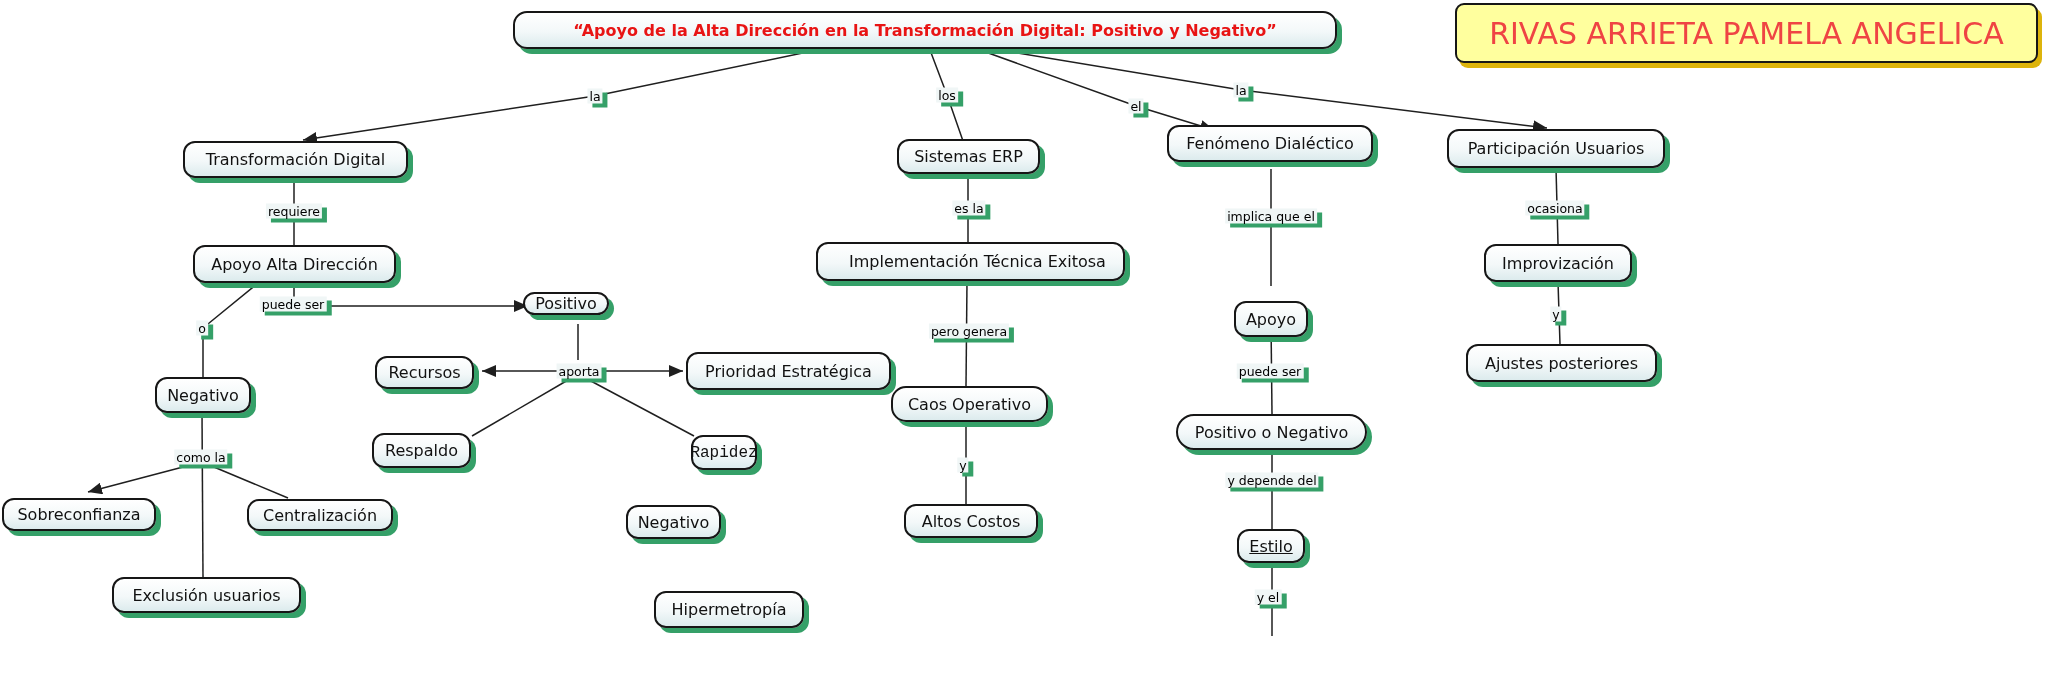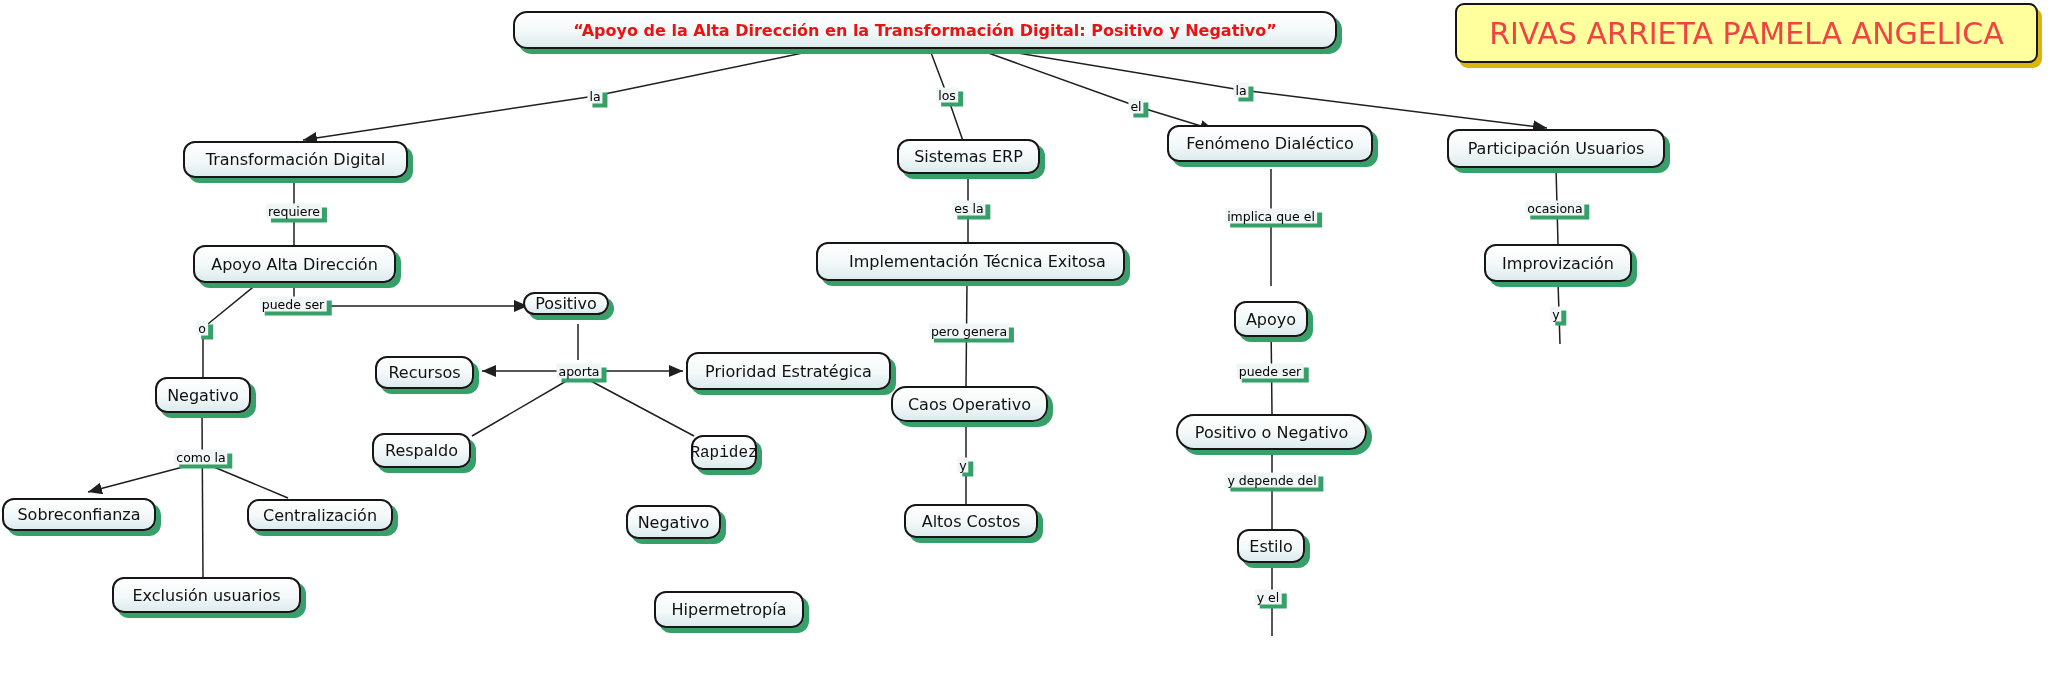--- a/index.html
+++ b/index.html
@@ -134,16 +134,17 @@
     <div class="node" style="left: 686px; top: 352px; width: 205px; height: 38px;">Prioridad Estratégica</div>
     <div class="node" style="left: 626px; top: 505px; width: 95px; height: 34px;">Negativo</div>
     <div class="node" style="left: 654px; top: 591px; width: 150px; height: 37px;">Hipermetropía</div>
     <div class="node" style="left: 897px; top: 139px; width: 143px; height: 35px;">Sistemas ERP</div>
     <div class="node" style="left: 816px; top: 242px; width: 309px; height: 39px; padding-left: 20px;">Implementación Técnica Exitosa</div>
     <div class="node" style="left: 891px; top: 386px; width: 157px; height: 36px; border-radius: 15px;">Caos Operativo</div>
     <div class="node" style="left: 904px; top: 504px; width: 134px; height: 34px;">Altos Costos</div>
     <div class="node" style="left: 1167px; top: 125px; width: 206px; height: 37px;">Fenómeno Dialéctico</div>
     <div class="node" style="left: 1234px; top: 286px; width: 74px; height: 36px; margin-top: 15px;">Apoyo</div>
     <div class="node" style="left: 1176px; top: 414px; width: 191px; height: 36px; border-radius: 18px;">Positivo o Negativo</div>
-    <div class="node" style="left: 1237px; top: 529px; width: 68px; height: 34px;">Estilo</div>
+    <div class="node" style="left: 1237px; top: 529px; width: 68px; height: 34px; text-decoration: underline;">Estilo</div>
     <div class="node" style="left: 1447px; top: 129px; width: 218px; height: 39px;">Participación Usuarios</div>
     <div class="node" style="left: 1484px; top: 244px; width: 148px; height: 38px;">Improvización</div>
+    <div class="node" style="left: 1466px; top: 344px; width: 191px; height: 38px;">Ajustes posteriores</div>
   </div>
 
 </body></html>

